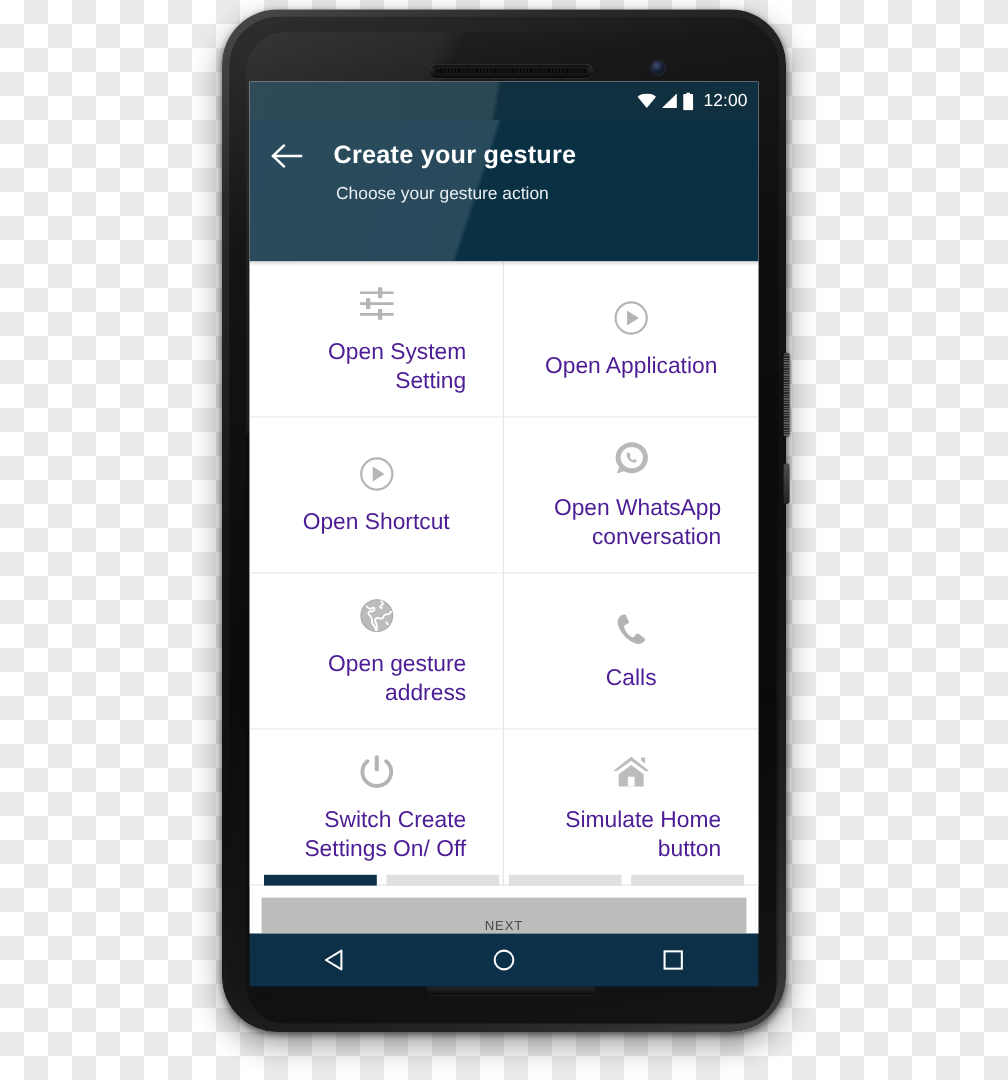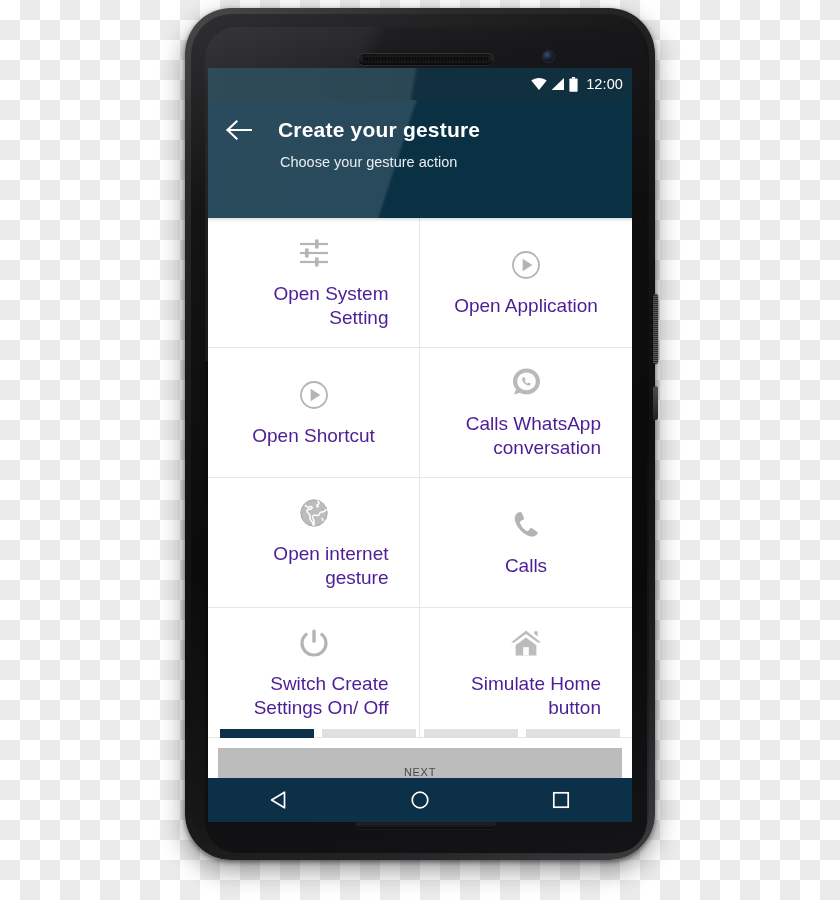--- a/index.html
+++ b/index.html
@@ -258,42 +258,42 @@
                      C2.9 19.9 2.0 17.3 2.0 14.4 C2.0 7.3 8.0 1.5 15.5 1.5 Z" fill="#b9b9b9"></path>
             <path d="M15.5 5.6 C20.6 5.6 24.8 9.6 24.8 14.4 C24.8 19.2 20.6 23.2 15.5 23.2
                      C10.4 23.2 6.2 19.2 6.2 14.4 C6.2 9.6 10.4 5.6 15.5 5.6 Z" fill="#fdfdfd"></path>
             <path d="M12.0 10.3 C11.5 10.7 11.1 11.6 11.2 12.5 C11.4 14.4 13.4 17.1 16.0 18.2
                      C17.3 18.7 18.5 18.6 19.1 18.0 C19.5 17.6 19.8 17.0 19.6 16.7
                      C19.4 16.4 17.9 15.6 17.6 15.6 C17.3 15.6 16.9 16.4 16.5 16.5
                      C16.1 16.6 14.3 15.5 13.8 13.9 C13.7 13.6 14.4 13.2 14.5 12.8
                      C14.6 12.5 13.8 10.8 13.5 10.5 C13.2 10.2 12.4 10.0 12.0 10.3 Z" fill="#b9b9b9"></path>
           </svg>
         </div>
-        <div class="lbl">Calls WhatsApp conversation</div>
+        <div class="lbl">Open WhatsApp conversation</div>
       </div>
 
       <div class="cell">
         <div class="ic">
           <svg width="30" height="30" viewBox="0 0 30 30">
             <circle cx="15" cy="15" r="13.2" fill="#bcbcbc"></circle>
             <circle cx="15" cy="15" r="13.2" fill="none" stroke="#a9a9a9" stroke-width="1"></circle>
             <path d="M6.0 7.0 C7.6 8.2 8.4 9.6 9.6 9.4 C10.8 9.2 11.0 8.0 12.4 8.6
                      C13.8 9.2 13.0 10.8 11.8 11.2 C10.6 11.6 9.0 11.0 8.2 12.2
                      C7.4 13.4 8.6 14.6 9.8 15.6 C11.0 16.6 11.2 18.2 11.0 19.6
                      C10.8 21.0 11.6 22.6 13.0 23.8 C13.6 24.3 14.0 25.6 14.2 27.0
                      L15.0 27.0 L15.0 23.0 C15.0 21.6 14.0 20.8 13.6 19.4
                      C13.2 18.0 14.4 17.0 15.8 17.0 C17.2 17.0 18.0 18.0 19.4 17.4
                      C20.8 16.8 20.2 15.2 21.4 14.4 C22.6 13.6 24.2 14.2 25.4 13.4
                      C26.2 12.9 26.8 12.0 27.2 11.0" fill="none" stroke="#ffffff" stroke-width="1.5"></path>
             <path d="M18.5 2.6 C19.0 3.8 20.4 4.2 20.0 5.4 C19.6 6.6 18.0 6.4 17.8 7.6
                      C17.6 8.8 19.2 9.0 19.8 8.2" fill="none" stroke="#ffffff" stroke-width="1.5"></path>
             <path d="M22.5 20.0 C23.4 20.8 24.2 21.8 24.2 23.0" fill="none" stroke="#ffffff" stroke-width="1.5"></path>
           </svg>
         </div>
-        <div class="lbl">Open internet gesture</div>
+        <div class="lbl">Open gesture address</div>
       </div>
 
 
       <div class="cell">
         <div class="ic">
           <svg width="30" height="30" viewBox="0 0 30 30">
             <path d="M7.0 2.6 C4.8 4.0 3.4 6.6 3.8 9.4 C4.8 16.6 12.0 24.4 19.4 26.4
                      C22.0 27.1 24.8 26.0 26.4 24.0 C27.0 23.2 26.8 22.4 26.0 21.8
                      L21.4 18.4 C20.6 17.8 19.7 17.9 19.1 18.6 L17.4 20.5
                      C16.9 21.1 16.1 21.2 15.4 20.8 C12.4 19.0 10.2 16.2 9.1 12.9

